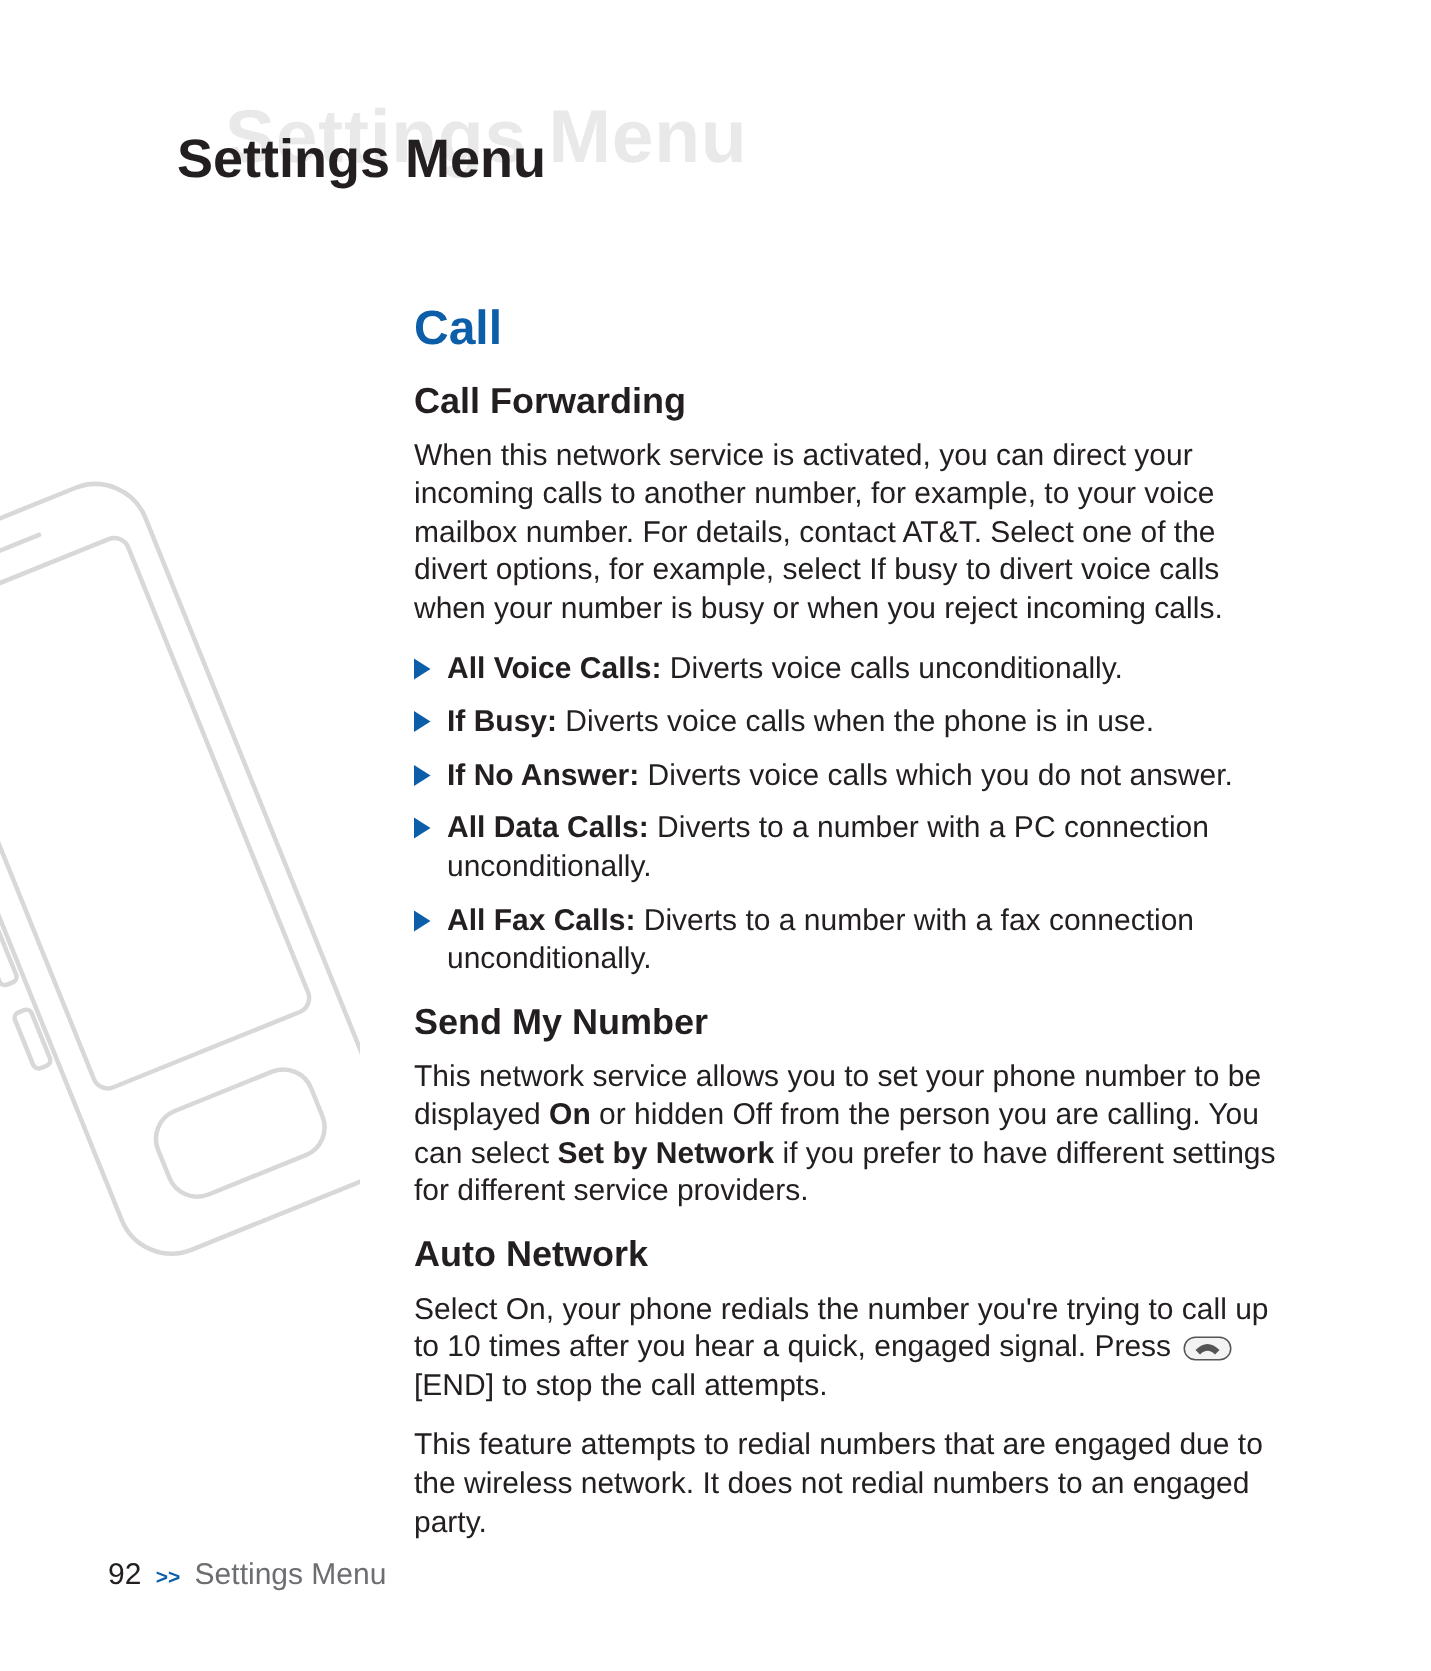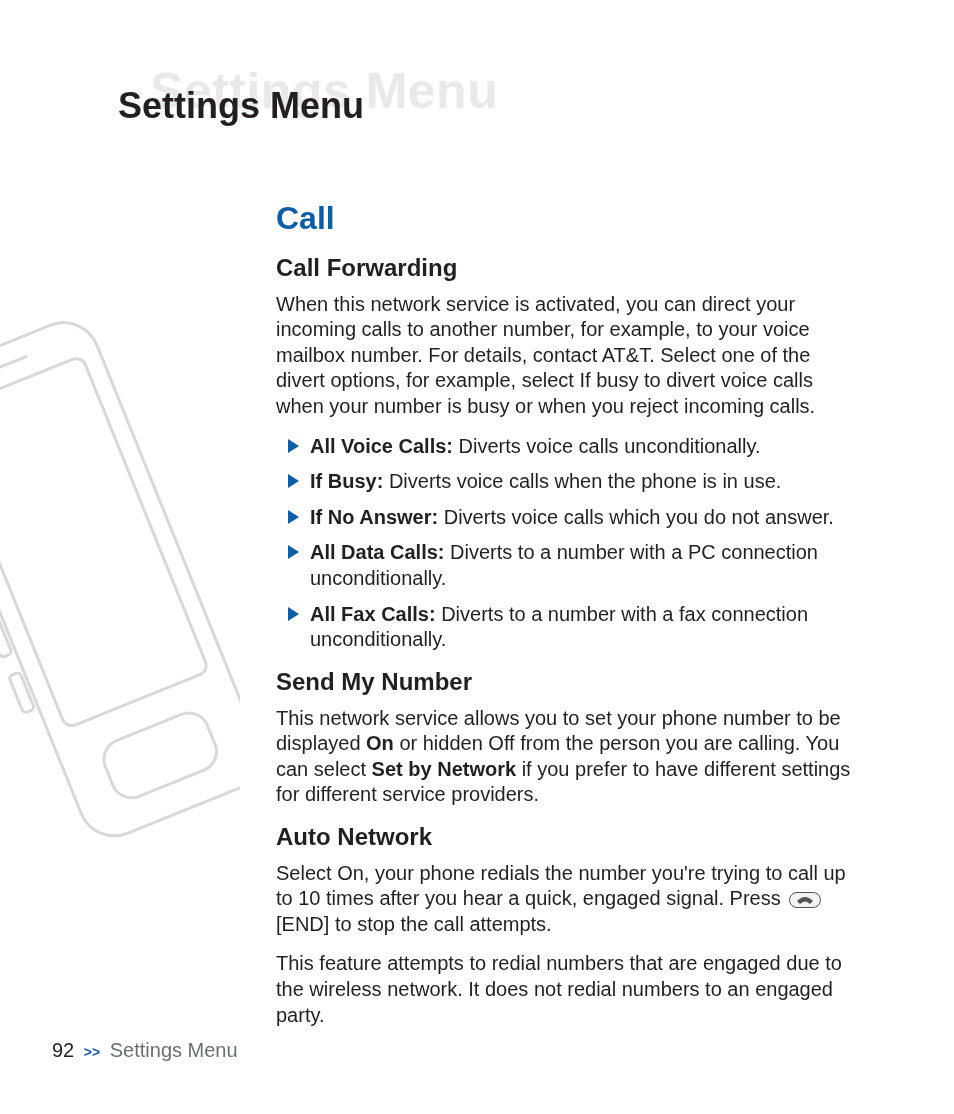--- a/index.html
+++ b/index.html
@@ -60,21 +60,21 @@
     margin: 0 0 14px 0;
   }
   .bullets {
     list-style: none;
     margin: 0 0 14px 0;
     padding: 0;
   }
   .bullets li {
     position: relative;
     padding-left: 22px;
-    margin: 0 0 10px 12px;
+    margin: 0 0 10px 0;
   }
   .bullets li .arrow {
     position: absolute;
     left: 0;
     top: 5px;
     width: 0;
     height: 0;
     border-top: 7px solid transparent;
     border-bottom: 7px solid transparent;
     border-left: 11px solid #0c5ea8;
@@ -93,21 +93,21 @@
     margin: 0 3px;
     background: #f3f3f3;
   }
   .end-key svg {
     position: absolute;
     left: 5px;
     top: 2px;
   }
   .footer {
     position: absolute;
-    left: 52px;
+    left: 72px;
     bottom: 52px;
     font-size: 20px;
     color: #231f20;
   }
   .footer .pgnum {
     font-weight: 400;
   }
   .footer .chev {
     color: #0c5ea8;
     font-weight: 700;

